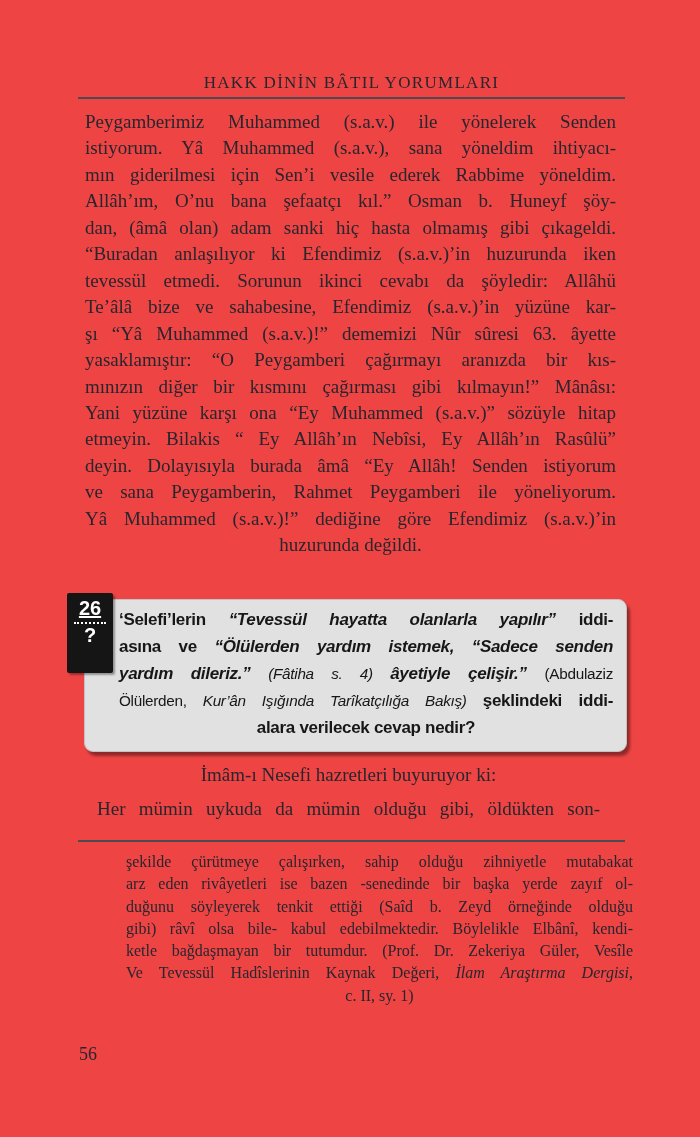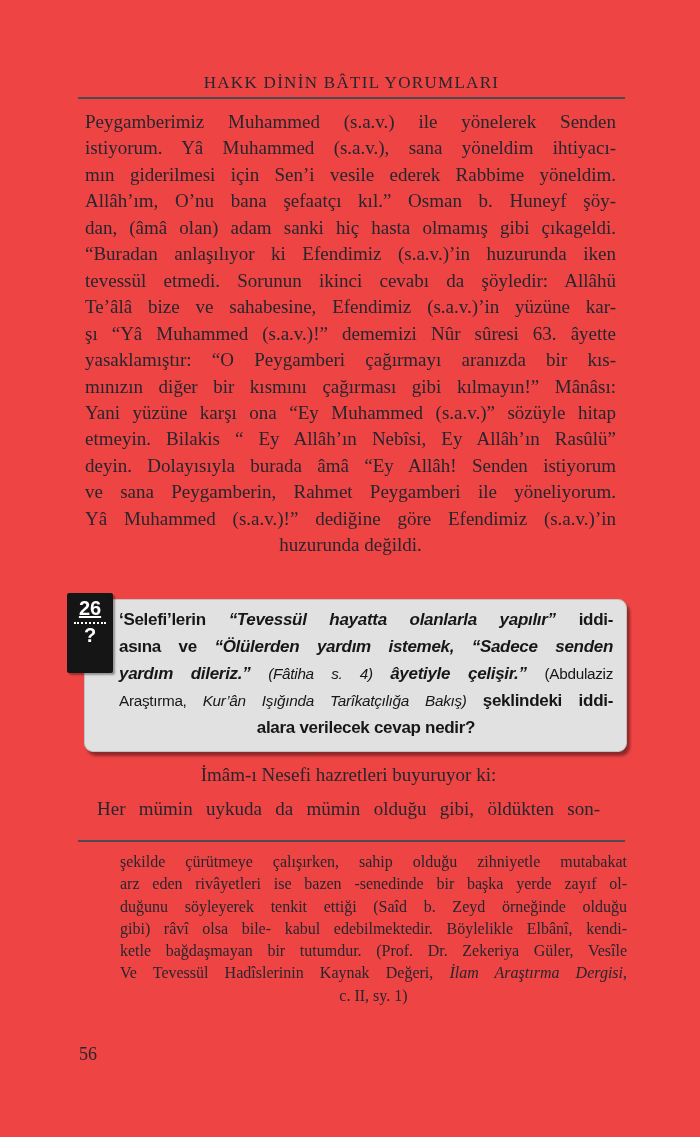--- a/index.html
+++ b/index.html
@@ -40,21 +40,21 @@
     font-family:"Liberation Sans",sans-serif;font-weight:bold;
     box-shadow:2px 2px 2px rgba(0,0,0,0.35);letter-spacing:0;
   }
   .qbadge .num{font-size:20px;line-height:23px;padding-top:4px;text-decoration:underline;}
   .qbadge .bdiv{width:32px;margin:2px auto 1px auto;border-top:2px dotted #ffffff;height:0;}
   .qbadge .qm{font-size:20px;line-height:21px;}
   
   .after{position:absolute;top:762px;left:69px;width:531px;font-size:19px;line-height:26.45px;}
   
   .fn-rule{position:absolute;top:840px;left:78px;width:547px;height:2px;background:#4b4b55;}
-  .footnote{position:absolute;top:851px;left:120px;width:507px;font-size:16px;line-height:22.3px;}
+  .footnote{position:absolute;top:851px;left:126px;width:507px;font-size:16px;line-height:22.3px;}
   
   .pageno{position:absolute;top:1044px;left:79px;font-size:18px;}
 </style>
 </head>
 <body>
 
 <div class="page">
 
   <div class="header-title">HAKK DİNİN BÂTIL YORUMLARI</div>
   <div class="header-rule"></div>
@@ -82,21 +82,21 @@
   <div class="qbox">
     <div class="qbadge">
       <div class="num">26</div>
       <div class="bdiv"></div>
       <div class="qm">?</div>
     </div>
     <div class="qtext">
         <div class="line"><span class="s-b">‘Selefi’lerin </span><span class="s-bi">“Tevessül hayatta olanlarla yapılır” </span><span class="s-b">iddi-</span></div>
         <div class="line"><span class="s-b">asına ve </span><span class="s-bi">“Ölülerden yardım istemek, “Sadece senden</span></div>
         <div class="line"><span class="s-bi">yardım dileriz.” </span><span class="s-is">(Fâtiha s. 4) </span><span class="s-bi">âyetiyle çelişir.” </span><span class="s-rs">(Abdulaziz</span></div>
-        <div class="line"><span class="s-rs">Araştırma, </span><span class="s-is">Kur’ân Işığında Tarîkatçılığa Bakış) </span><span class="s-b">şeklindeki iddi-</span></div>
+        <div class="line"><span class="s-rs">Ölülerden, </span><span class="s-is">Kur’ân Işığında Tarîkatçılığa Bakış) </span><span class="s-b">şeklindeki iddi-</span></div>
         <div class="line end"><span class="s-b">alara verilecek cevap nedir?</span></div>
       </div>
   </div>
 
   <div class="after">
       <div class="line end ind"><span class="s-r">İmâm-ı Nesefi hazretleri buyuruyor ki:</span></div>
       <div class="line ind gap"><span class="s-r">Her mümin uykuda da mümin olduğu gibi, öldükten son-</span></div>
     </div>
 
   <div class="fn-rule"></div>

